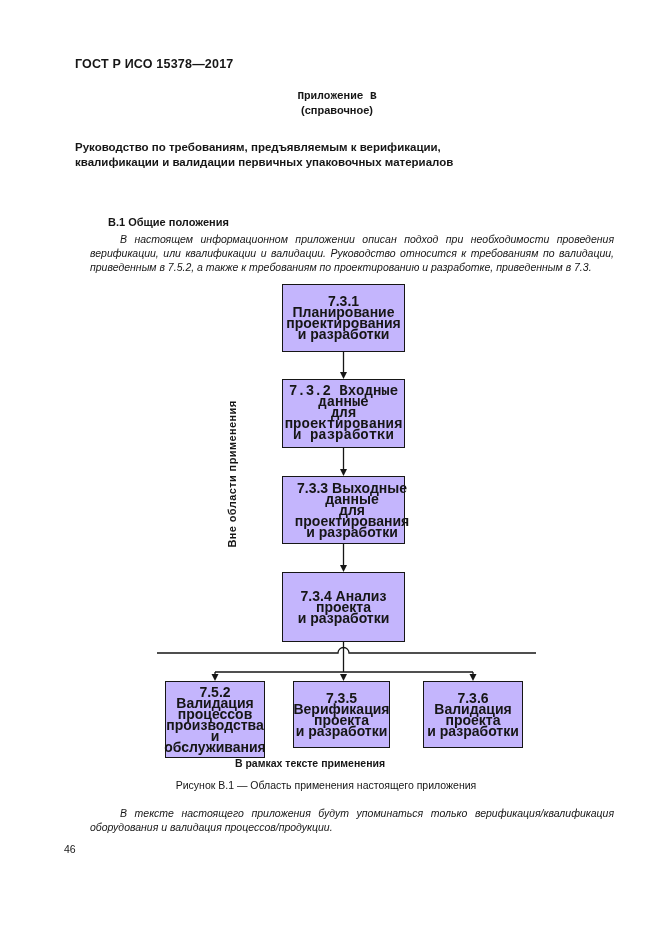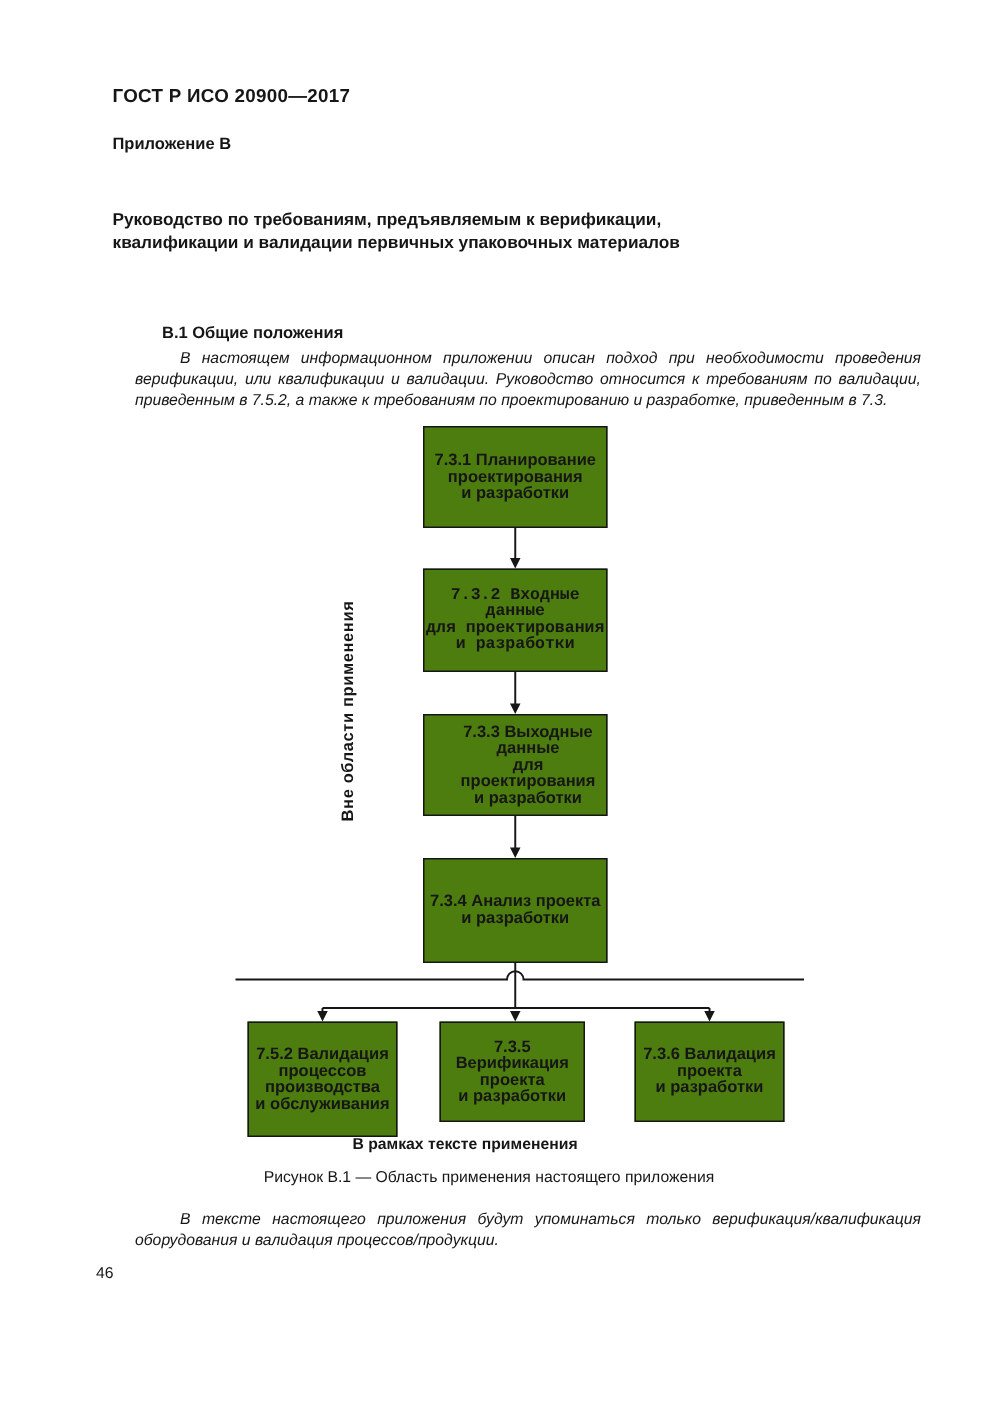--- a/index.html
+++ b/index.html
@@ -2,32 +2,32 @@
 <html><head>
 <meta charset="utf-8">
 <style>
   html,body{margin:0;padding:0;background:#ffffff;}
   .page{
     position:relative;width:661px;height:935px;background:#ffffff;overflow:hidden;
     font-family:"Liberation Sans",sans-serif;color:#161616;
   }
   .pre{white-space:pre-line;}
   .doc-header{position:absolute;left:75px;top:57px;font-size:12.5px;font-weight:bold;letter-spacing:.2px;}
-  .appendix-label{position:absolute;left:75px;top:90px;width:524px;font-size:11px;font-weight:bold;}
+  .appendix-label{position:absolute;left:75px;top:90px;width:524px;text-align:center;font-size:11px;font-weight:bold;font-family:Liberation Mono, monospace;}
   .appendix-type{position:absolute;left:75px;top:104px;width:524px;text-align:center;font-size:11px;font-weight:bold;}
   .appendix-title{position:absolute;left:75px;top:140px;width:524px;text-align:left;font-size:11.5px;font-weight:bold;line-height:15px;}
   .section-heading{position:absolute;left:108px;top:216px;font-size:11px;font-weight:bold;}
   .para{position:absolute;left:64px;width:524px;font-size:10.5px;font-style:italic;line-height:14px;text-align:justify;text-indent:30px;margin-left:26px;}
   .para1{top:232px;}
   .para2{top:806px;}
   .connectors{position:absolute;left:0;top:0;pointer-events:none;}
   .fbox{
-    position:absolute;border:1.4px solid #161616;box-sizing:border-box;background:#4d7c0f;
+    position:absolute;border:1.4px solid #161616;box-sizing:border-box;background:#c4b5fd;
     display:flex;align-items:center;justify-content:center;text-align:center;
-    font-size:11px;font-weight:bold;line-height:11px;white-space:pre-line;
+    font-size:14px;font-weight:bold;line-height:11px;white-space:pre-line;
   }
   .b1{left:282px;top:284px;width:123px;height:68px;}
   .b2{left:282px;top:379px;width:123px;height:69px;font-family:Liberation Mono, monospace;}
   .b3{left:282px;top:476px;width:123px;height:68px;padding-left:17px;}
   .b4{left:282px;top:572px;width:123px;height:70px;}
   .b5{left:165px;top:681px;width:100px;height:77px;}
   .b6{left:293px;top:681px;width:97px;height:67px;}
   .b7{left:423px;top:681px;width:100px;height:67px;}
   .vlabel{
     position:absolute;left:134px;top:466px;width:200px;height:16px;
@@ -36,23 +36,24 @@
   }
   .inscope{position:absolute;left:160px;top:757px;width:300px;text-align:center;font-size:10.5px;font-weight:bold;}
   .caption{position:absolute;left:64px;top:779px;width:524px;text-align:center;font-size:10.5px;}
   .pagenum{position:absolute;left:64px;top:843px;font-size:10.5px;}
 </style>
 </head>
 <body>
 
 <div class="page">
 
-  <div class="doc-header">ГОСТ Р ИСО 20900—2017</div>
+  <div class="doc-header">ГОСТ Р ИСО 15378—2017</div>
 
   <div class="appendix-label">Приложение В</div>
+  <div class="appendix-type">(справочное)</div>
   <div class="appendix-title pre">Руководство по требованиям, предъявляемым к верификации,
 квалификации и валидации первичных упаковочных материалов</div>
 
   <div class="section-heading">В.1 Общие положения</div>
   <div class="para para1">В настоящем информационном приложении описан подход при необходимости проведения верификации, или квалификации и валидации. Руководство относится к требованиям по валидации, приведенным в 7.5.2, а также к требованиям по проектированию и разработке, приведенным в 7.3.</div>
 
   <svg class="connectors" width="661" height="935" viewBox="0 0 661 935">
     <g stroke="#161616" stroke-width="1.3" fill="none">
       <line x1="343.5" y1="352" x2="343.5" y2="373"></line>
       <line x1="343.5" y1="448" x2="343.5" y2="470"></line>

